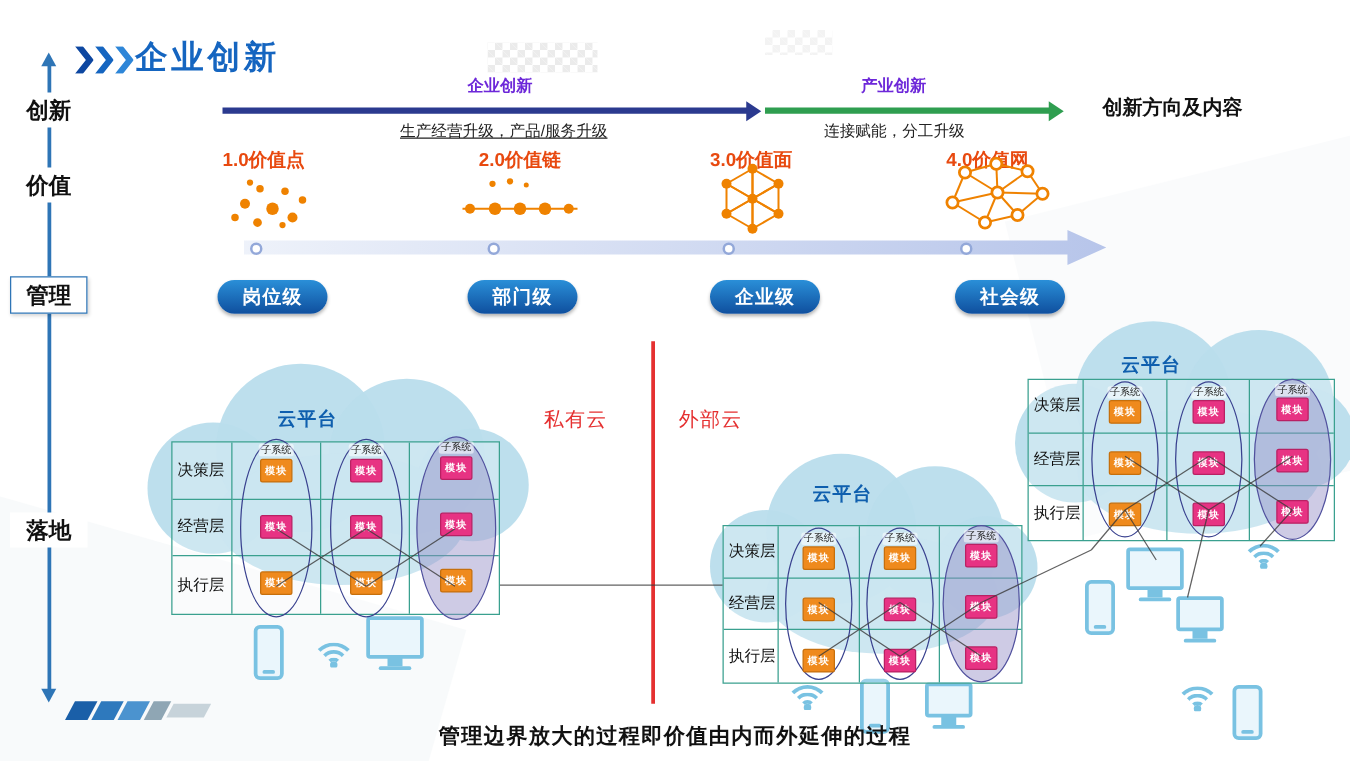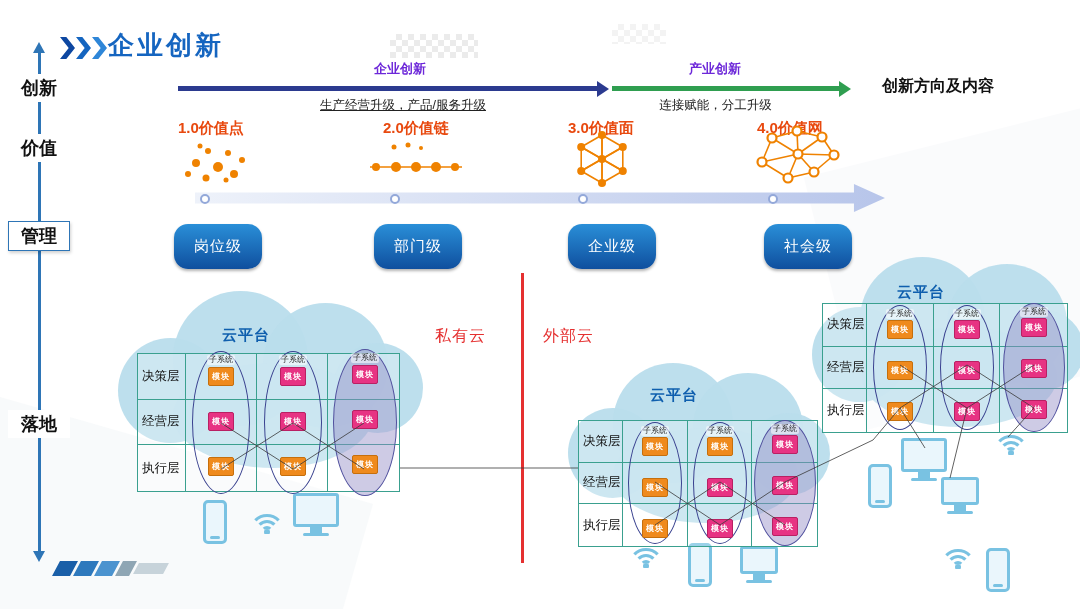--- a/index.html
+++ b/index.html
@@ -67,23 +67,23 @@
   .vicon .edge { stroke:var(--icon-orange,#ef8200); stroke-width:1.6; fill:none; }
   .vicon .ring { fill:#fff; stroke:var(--icon-orange,#ef8200); stroke-width:2.2; }
 
   .grad-arrow { position:absolute; left:195px; top:184px; width:690px; height:28px; z-index:1;
     background:linear-gradient(90deg,var(--grad-start,#eef2fa),var(--grad-end,#b7c5ea));
     clip-path:polygon(0 30%,95.5% 30%,95.5% 0,100% 50%,95.5% 100%,95.5% 70%,0 70%); }
   .arrow-dot { position:absolute; top:194px; width:10px; height:10px; border-radius:50%;
     background:#fff; border:2px solid #93a8d9; z-index:2; }
 
   
-  .pill { position:absolute; top:224px; width:88px; height:45px; border-radius:14px;
+  .pill { position:absolute; top:224px; width:88px; height:27px; border-radius:14px;
     background:linear-gradient(180deg,var(--pill-top,#2a8fd8),var(--pill-bottom,#0f4f9e));
-    color:#fff; font-size:15px; font-weight:normal; display:flex; align-items:center;
+    color:#fff; font-size:15px; font-weight:bold; display:flex; align-items:center;
     justify-content:center; box-shadow:0 2px 3px rgba(0,0,0,.3); z-index:2; letter-spacing:1px; }
   .p1 { left:174px; } .p2 { left:374px; } .p3 { left:568px; } .p4 { left:764px; }
 
   
   .cloud { position:absolute; z-index:1; }
   .blob { position:absolute; border-radius:50%; background:var(--cloud,#b9ddec); opacity:.95; }
   .cloud-name { position:absolute; z-index:6; font-size:15px; font-weight:bold;
     color:#0f5fae; letter-spacing:1px; }
 
   
@@ -453,14 +453,15 @@
     </div>
   <div class="phone" style="left:986px; top:548px"></div>
 
   <div class="bl-deco">
     <span class="blc c1"></span>
       <span class="blc c2"></span>
       <span class="blc c3"></span>
     <span class="blc c4"></span>
       <span class="blc c5"></span>
   </div>
+  <div class="footer-text">管理边界放大的过程即价值由内而外延伸的过程</div>
 
 </div>
 
 </body></html>

